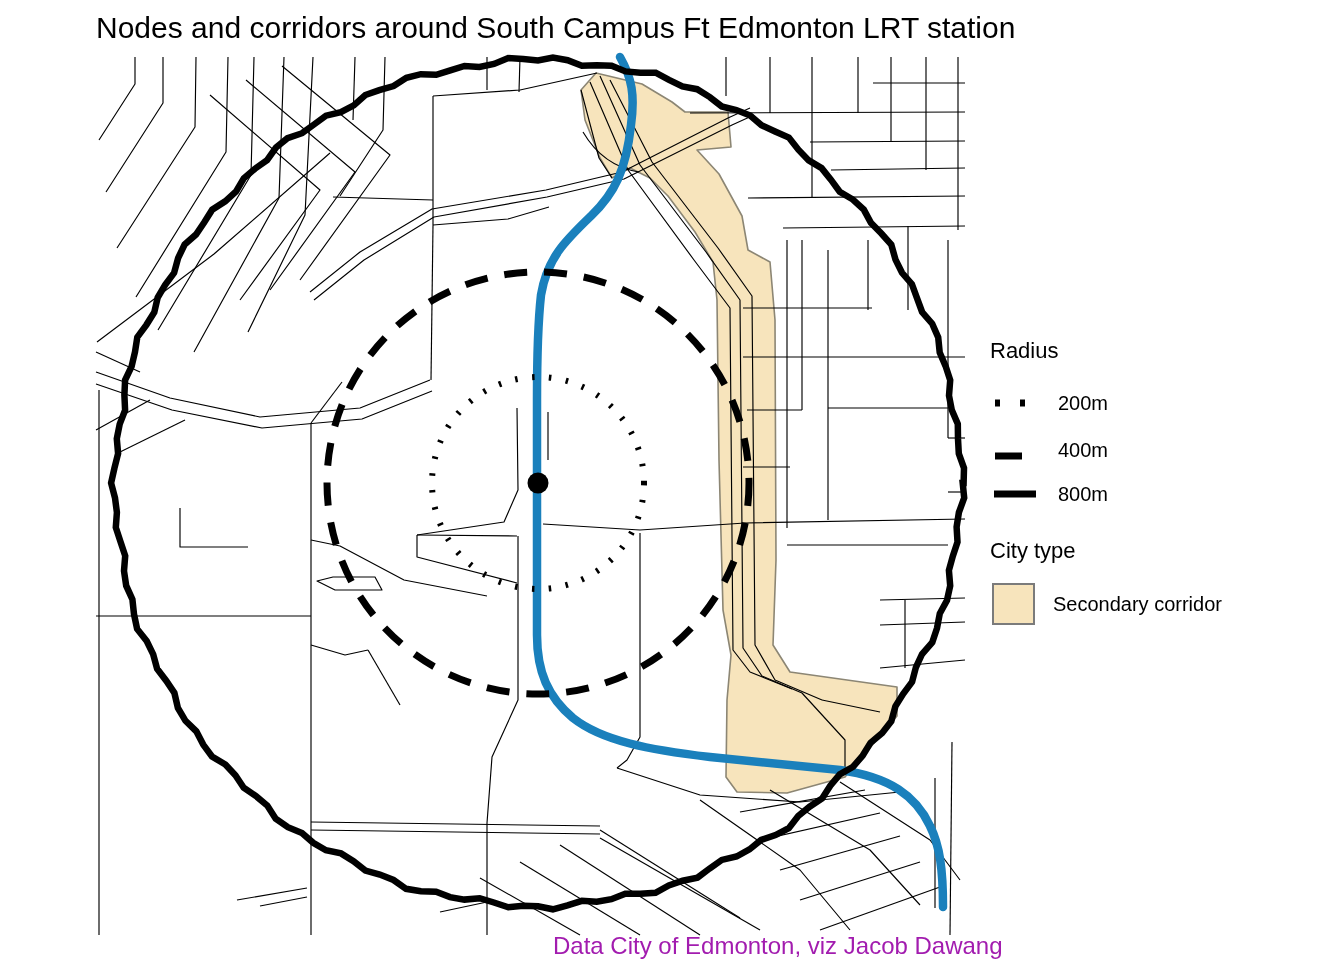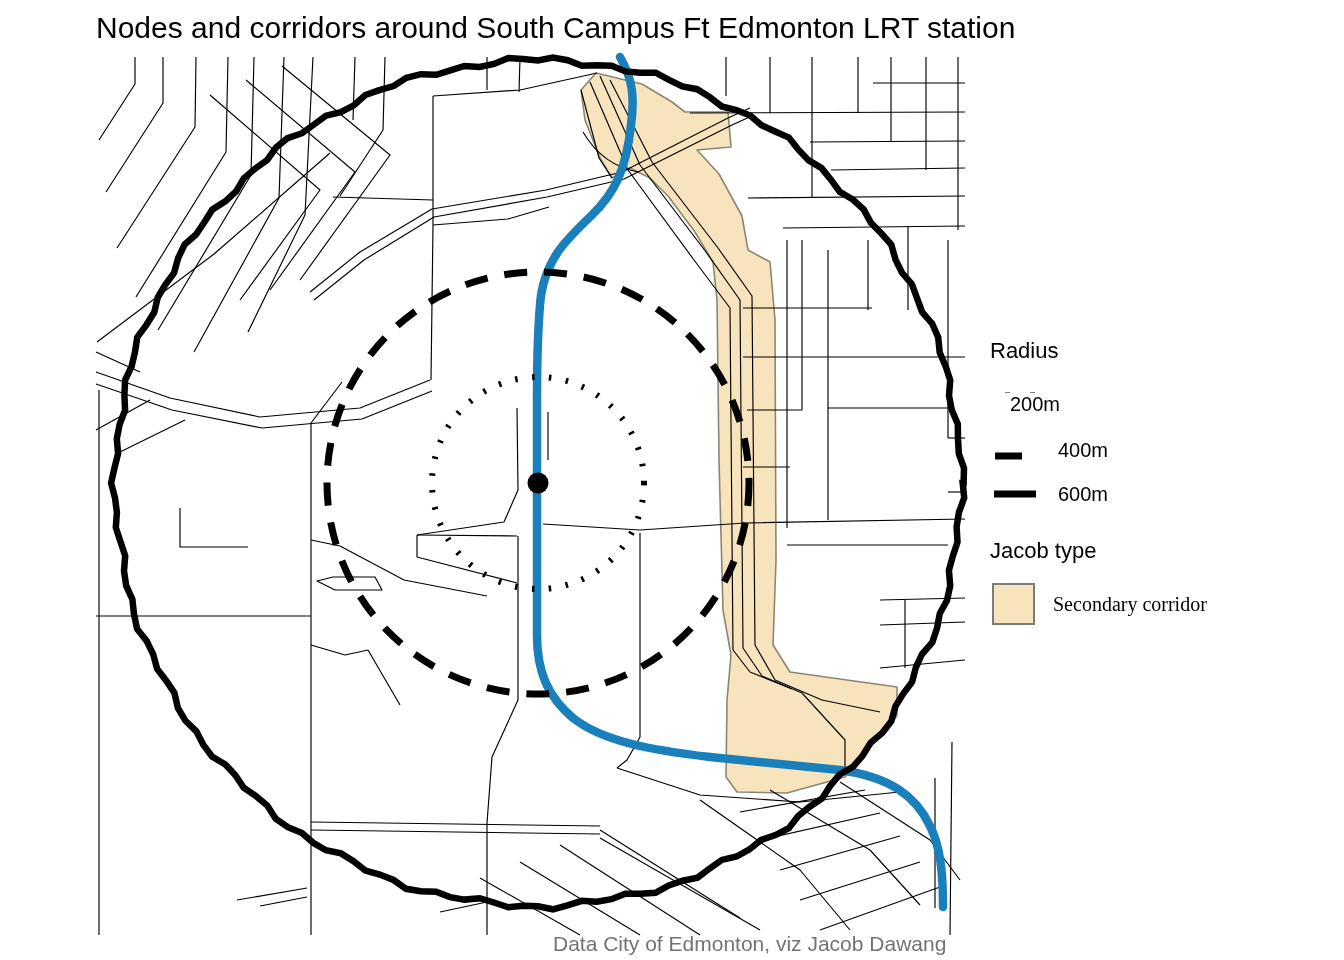--- a/index.html
+++ b/index.html
@@ -23,21 +23,21 @@
   .legend-title{position:absolute;left:0;font-size:22px;color:#000;}
   .legend-row{position:absolute;left:2px;height:26px;display:flex;align-items:center;}
   .legend-row svg{display:block;}
   .legend-label{font-size:20px;color:#000;margin-left:18px;}
   .sample{stroke:#000;stroke-width:7;}
   .sample.dotted{stroke-dasharray:5 20;}
   .sample.dashed{stroke-dasharray:27 40;}
   .swatch{width:43px;height:42px;background:var(--corridor-fill);border:2px solid #7b7b7b;box-sizing:border-box;}
   #caption{
     position:absolute;left:553px;top:932px;
-    font-size:21px;color:#737373;white-space:nowrap;
+    font-size:24px;color:#a21caf;white-space:nowrap;
   }
 </style>
 </head>
 <body>
 
 <div id="figure">
 
   <div id="figure-title">Nodes and corridors around South Campus Ft Edmonton LRT station</div>
 
   <svg id="map-svg" width="1344" height="960" viewBox="0 0 1344 960">
@@ -154,44 +154,44 @@
         <circle cx="538" cy="483" r="106" class="ring" stroke-width="6" stroke-dasharray="2.5 14.5"></circle>
         <circle cx="538" cy="483" r="211" class="ring" stroke-width="7" stroke-dasharray="23 17"></circle>
         <path d="M962.7,483.0L964.2,497.9L958.9,512.4L956.6,527.0L957.5,542.0L952.8,556.1L948.9,570.3L950.2,585.8L947.0,600.3L939.8,613.5L937.0,628.2L932.3,642.3L922.1,654.0L915.9,667.3L912.1,681.9L903.2,693.8L895.4,706.3L891.3,721.3L882.2,733.1L870.5,742.8L862.7,755.5L853.1,766.7L839.8,774.4L830.3,785.7L822.1,798.5L809.6,806.7L798.2,816.0L788.8,828.2L775.5,835.1L761.1,840.0L749.5,849.4L736.6,856.5L721.8,859.9L709.6,868.5L697.5,877.7L682.7,880.7L668.8,885.5L655.5,892.8L640.4,893.7L625.3,893.7L611.4,899.2L596.8,901.7L581.9,900.8L567.5,905.4L552.9,909.3L538.0,906.3L523.2,905.7L508.3,907.3L493.9,902.5L479.7,898.2L464.5,899.6L450.0,897.1L436.1,891.7L420.9,891.3L406.1,888.8L393.5,880.0L379.8,874.5L365.4,870.6L353.5,861.2L341.0,853.4L325.9,850.3L313.2,842.8L302.0,833.0L287.9,827.2L275.7,818.7L267.3,805.6L256.0,796.1L243.7,787.7L235.4,775.2L225.4,764.5L212.0,756.5L203.2,744.6L196.3,731.3L185.5,720.8L177.9,708.0L174.4,692.9L166.2,680.7L157.1,668.8L153.2,654.3L146.7,641.1L137.1,628.9L134.0,614.3L132.4,599.3L126.2,585.7L124.0,571.0L125.2,555.8L120.5,541.7L115.8,527.4L116.9,512.4L115.0,497.8L111.1,483.0L114.4,468.2L118.1,453.6L116.8,438.7L119.7,424.2L125.1,410.2L124.4,395.1L125.1,380.0L131.6,366.5L135.0,352.0L137.3,337.2L146.4,324.8L154.3,312.2L157.7,297.5L165.2,284.8L174.1,272.9L178.1,258.1L184.6,244.6L196.0,234.5L204.3,222.3L212.2,209.7L225.2,201.3L236.1,191.5L243.8,178.3L255.0,168.7L267.1,160.2L276.0,147.6L287.5,138.2L302.1,133.2L314.0,124.5L326.0,115.7L340.8,112.1L353.8,105.4L365.3,95.0L379.3,90.1L393.6,86.1L406.4,77.8L420.8,74.2L436.2,74.8L450.3,70.3L464.5,66.0L479.5,67.0L494.0,63.9L508.3,58.1L523.2,59.0L538.0,60.4L552.9,57.6L567.6,60.2L581.9,65.8L596.7,65.3L611.6,65.8L625.5,71.4L640.3,72.7L655.7,72.7L669.0,79.8L682.4,86.4L697.1,89.2L709.8,97.1L721.7,106.4L736.3,110.0L750.2,115.5L761.5,125.3L775.1,131.5L788.9,137.6L798.4,149.7L808.7,160.4L821.6,168.1L830.9,179.7L839.7,191.7L852.9,199.5L863.8,209.6L870.9,222.9L881.4,233.5L891.3,244.7L895.5,259.6L902.0,272.8L911.9,284.2L917.0,298.2L922.1,312.0L932.2,323.7L938.2,337.4L939.7,352.5L945.6,366.1L950.2,380.2L949.0,395.6L951.8,410.0L957.8,424.0L958.0,438.9L958.8,453.6L964.0,468.1L963.6,483.0Z" class="ring" stroke-width="6.5"></path>
         <circle cx="538" cy="483" r="10.5" fill="#000"></circle>
       </g>
   </svg>
 
   <div id="legend">
     <div class="legend-title" style="top:0;">Radius</div>
 
-    <div class="legend-row" style="top:52px;flex-direction:column;">
+    <div class="legend-row" style="top:52px;">
       <svg width="48" height="12">
         <line class="sample dotted" x1="3" y1="6" x2="40" y2="6"></line>
       </svg>
       <span class="legend-label">200m</span>
     </div>
 
     <div class="legend-row" style="top:98px;align-items:flex-end;">
       <svg width="48" height="12">
         <line class="sample dashed" x1="3" y1="6" x2="40" y2="6"></line>
       </svg>
       <span class="legend-label">400m</span>
     </div>
 
     <div class="legend-row" style="top:143px;">
       <svg width="48" height="12">
         <line class="sample" x1="2" y1="6" x2="44" y2="6"></line>
       </svg>
-      <span class="legend-label">600m</span>
+      <span class="legend-label">800m</span>
     </div>
 
-    <div class="legend-title" style="top:200px;">Jacob type</div>
+    <div class="legend-title" style="top:200px;">City type</div>
 
-    <div class="legend-row" style="top:244px;height:44px;font-family:Liberation Serif, serif;">
+    <div class="legend-row" style="top:244px;height:44px;">
       <div class="swatch"></div>
       <span class="legend-label">Secondary corridor</span>
     </div>
   </div>
 
   <div id="caption">Data City of Edmonton, viz Jacob Dawang</div>
 
 </div>
 
 </body></html>

